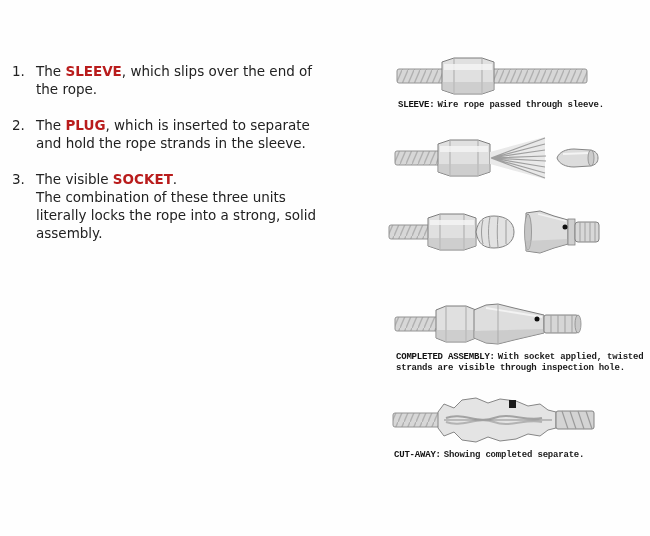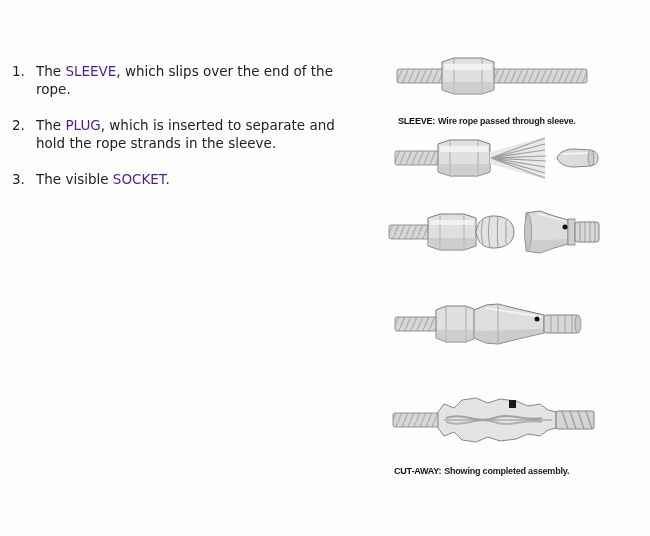--- a/index.html
+++ b/index.html
@@ -12,29 +12,29 @@
   .page{position:relative;width:650px;height:536px;background:#fefefe;}
 
   
   .left-col{
     position:absolute;left:12px;top:62px;width:326px;
     color:#222;font-size:13.5px;line-height:18px;
   }
   .list-item{display:flex;margin-bottom:18px;}
   .list-item .num{width:24px;flex:0 0 24px;}
   .list-item .itext{flex:1;}
-  .list-item b{font-weight:normal;color:#4c1d95;}
+  .list-item b{font-weight:bold;color:#b91c1c;}
   .itext .extra{display:block;}
 
   
   .figure{position:absolute;}
   .figure svg{display:block;}
   .caption{
-    margin-top:20px;padding-left:2px;width:250px;
-    font-family:Liberation Sans, sans-serif;
+    margin-top:4px;padding-left:2px;width:250px;
+    font-family:Liberation Mono, monospace;
     font-size:9px;line-height:10.5px;letter-spacing:-0.2px;
     color:#111;font-weight:bold;
   }
   .caption b{font-weight:bold;margin-right:3px;}
   .caption span{font-weight:bold;color:#1a1a1a;}
 </style>
 </head>
 <body>
 
 <div class="page">
@@ -46,21 +46,21 @@
       <div class="itext"><span>The </span><b>SLEEVE</b><span>, which slips over the end of the rope.</span></div>
     </div>
 
     <div class="list-item">
       <span class="num">2.</span>
       <div class="itext"><span>The </span><b>PLUG</b><span>, which is inserted to separate and hold the rope strands in the sleeve.</span></div>
     </div>
 
     <div class="list-item">
       <span class="num">3.</span>
-      <div class="itext"><span>The visible </span><b>SOCKET</b><span>.</span></div>
+      <div class="itext"><span>The visible </span><b>SOCKET</b><span>.</span><span class="extra">The combination of these three units literally locks the rope into a strong, solid assembly.</span></div>
     </div>
 
   </div>
 
   <div class="figure" style="left:396px;top:56px;">
     <svg width="192" height="40" viewBox="0 0 192 40">
       <defs>
         <pattern id="rp1" width="6" height="14" patternUnits="userSpaceOnUse">
           <rect width="6" height="14" fill="#d7d7d7"></rect>
           <path d="M0,14 L6,0" stroke="#b0b0b0" stroke-width="1.4"></path>
@@ -168,20 +168,21 @@
         <polygon points="80,31 150,29 150,33 120,40 104,44 92,43 80,38" fill="#bdbdbd" opacity="0.55"></polygon>
         <line x1="104" y1="4" x2="104" y2="44" stroke="#ababab" stroke-width="1"></line>
         <circle cx="143" cy="19" r="2.5" fill="#101010"></circle>
       </g>
       <g>
         <rect x="150" y="15" width="34" height="18" rx="2" fill="#d6d6d6" stroke="#828282" stroke-width="1"></rect>
         <path d="M157,15 L157,33 M164,15 L164,33 M171,15 L171,33 M178,15 L178,33" stroke="#9f9f9f" stroke-width="1"></path>
         <ellipse cx="184" cy="24" rx="3" ry="9" fill="#c9c9c9" stroke="#8a8a8a" stroke-width="0.8"></ellipse>
       </g>
     </svg>
+    <div class="caption"><b>COMPLETED ASSEMBLY:</b><span>With socket applied, twisted strands are visible through inspection hole.</span></div>
   </div>
 
   <div class="figure" style="left:392px;top:394px;">
     <svg width="205" height="52" viewBox="0 0 205 52">
       <defs>
         <pattern id="rp5" width="6" height="14" patternUnits="userSpaceOnUse">
           <rect width="6" height="14" fill="#d7d7d7"></rect>
           <path d="M0,14 L6,0" stroke="#b0b0b0" stroke-width="1.4"></path>
         </pattern>
       </defs>
@@ -195,16 +196,16 @@
           <path d="M54,28 C70,34 86,22 102,28 C118,34 134,24 150,28" stroke="#b3b3b3" stroke-width="2" fill="none"></path>
           <path d="M52,26 L160,26" stroke="#8f8f8f" stroke-width="1"></path>
         </g>
         <rect x="117" y="6" width="7" height="8" fill="#1a1a1a"></rect>
       </g>
       <g>
         <rect x="164" y="17" width="38" height="18" rx="2" fill="#d4d4d4" stroke="#828282" stroke-width="1"></rect>
         <path d="M170,17 L176,35 M178,17 L184,35 M186,17 L192,35 M194,17 L200,35" stroke="#9a9a9a" stroke-width="1.2"></path>
       </g>
     </svg>
-    <div class="caption"><b>CUT-AWAY:</b><span>Showing completed assembly.</span></div>
+    <div class="caption"><b>CUT-AWAY:</b><span>Showing completed separate.</span></div>
   </div>
 
 </div>
 
 </body></html>

